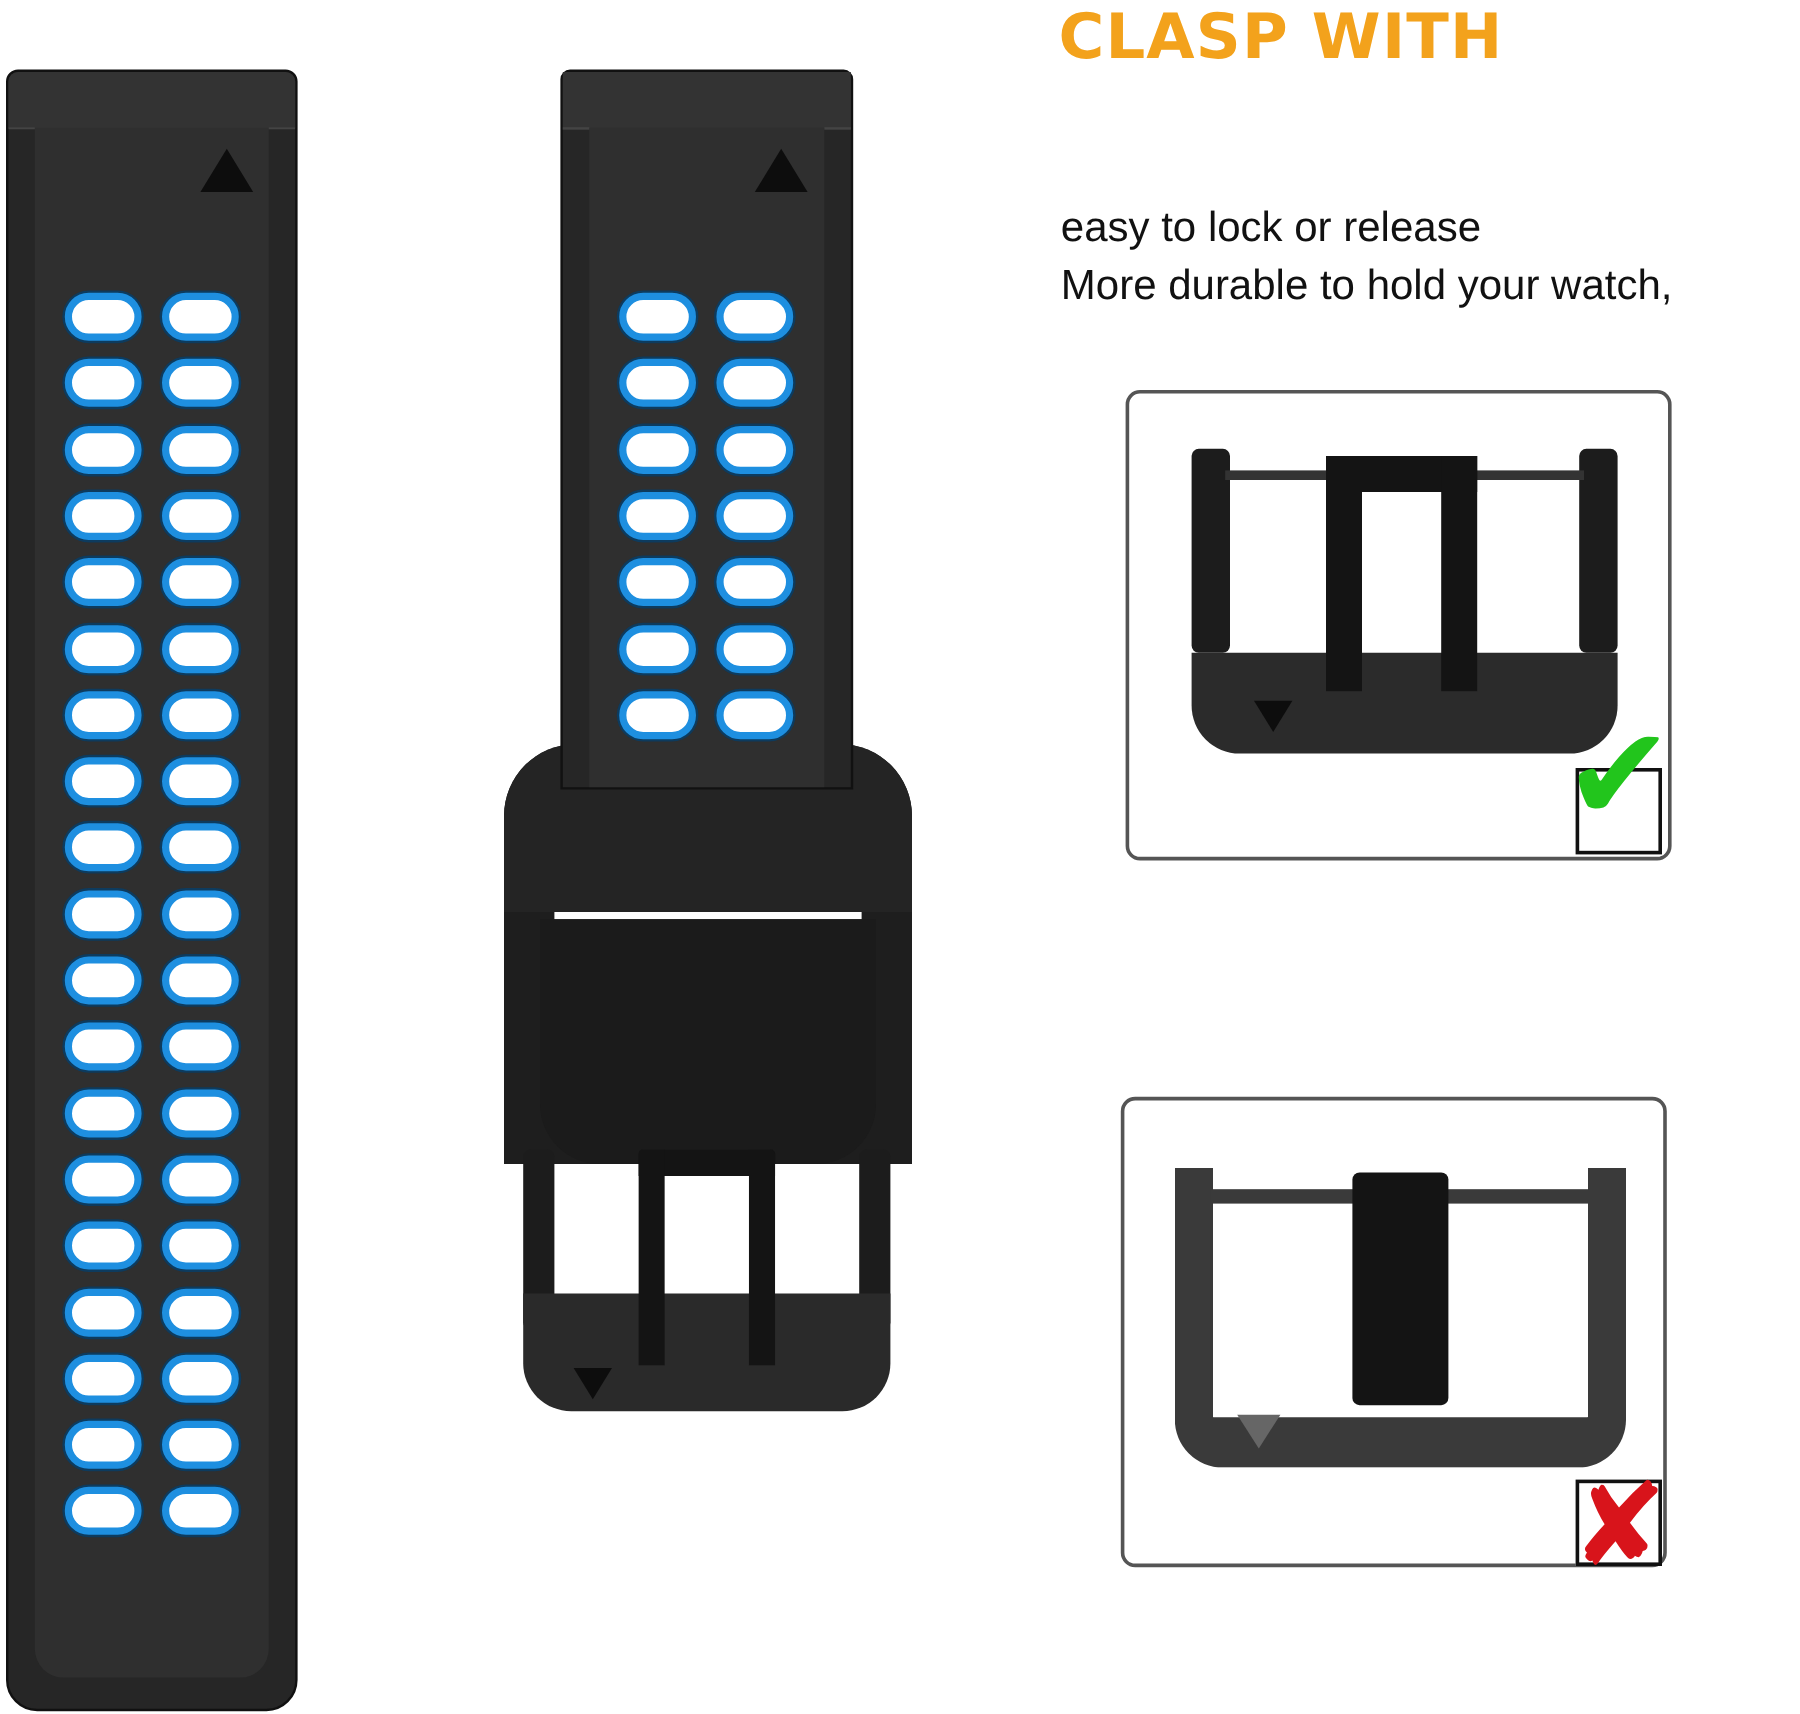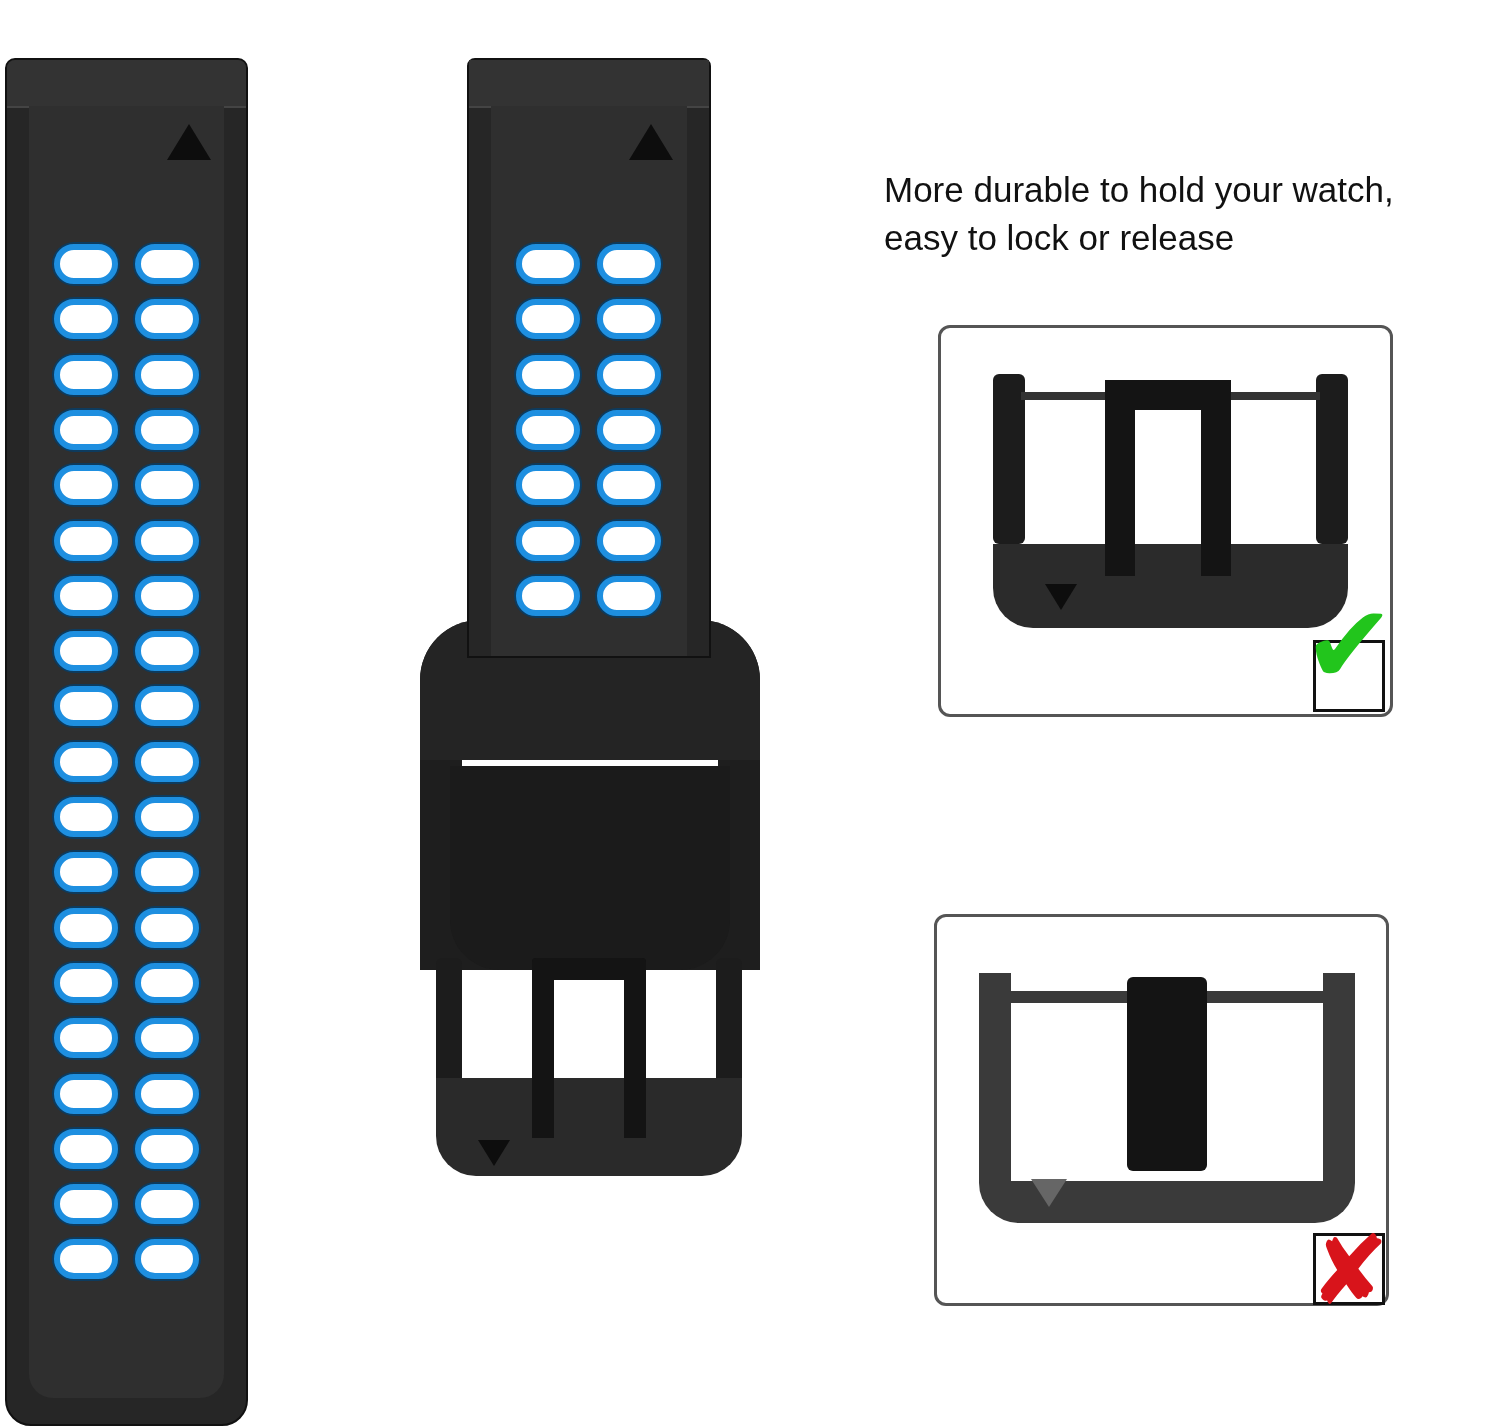--- a/index.html
+++ b/index.html
@@ -40,24 +40,25 @@
   
   .panel { position:absolute; border:3px solid #555; border-radius:12px; background:#fff; box-sizing:border-box; }
   .mark-box { position:absolute; width:72px; height:72px; border:3px solid #111; box-sizing:border-box; background:#fff; }
   .check { position:absolute; font-size:110px; line-height:110px; color:#22c51c; font-weight:bold; font-family:"DejaVu Sans", sans-serif; }
   .cross { position:absolute; font-size:96px; line-height:96px; color:#d8141b; font-weight:bold; font-family:"DejaVu Sans", sans-serif; }
 </style>
 </head>
 <body>
 
 <div class="abs headline">
+  <div>CLASP WITH</div>
 </div>
 <div class="abs subtext">
+  <div>easy to lock or release</div>
   <div>More durable to hold your watch,</div>
-  <div>easy to lock or release</div>
 </div>
 
 <div class="abs strap-left">
   <div class="topband"></div>
   <div class="inner"></div>
   <div class="abs triangle-up" style="left:160px; top:64px;"></div>
   <div id="left-holes">
       <div class="hole" style="left: 47px; top: 184px; border-color: rgb(30, 143, 224);"></div>
       <div class="hole" style="left: 128px; top: 184px; border-color: rgb(30, 143, 224);"></div>
       <div class="hole" style="left: 47px; top: 239.3px; border-color: rgb(30, 143, 224);"></div>

